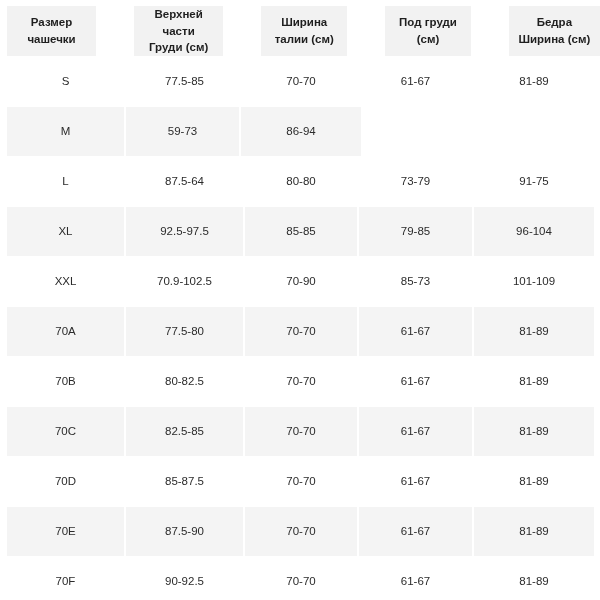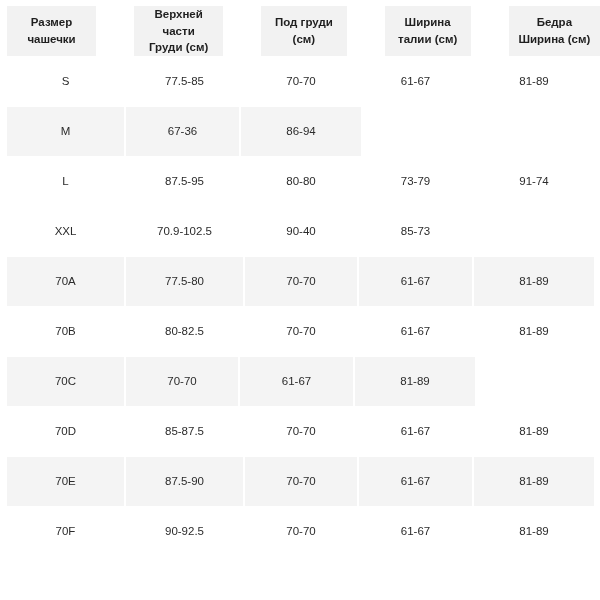--- a/index.html
+++ b/index.html
@@ -67,73 +67,82 @@
 </head>
 <body>
 
 <div class="size-chart">
 
   <div class="chart-row header-row">
     <div class="chart-cell col-0">Размер
 чашечки</div>
     <div class="chart-cell col-1">Верхней части
 Груди (см)</div>
+    <div class="chart-cell col-3">Ширина талии (см)</div>
     <div class="chart-cell col-2">Под груди (см)</div>
-    <div class="chart-cell col-3">Ширина талии (см)</div>
     <div class="chart-cell col-4">Бедра Ширина (см)</div>
   </div>
 
   <div class="chart-row row-shade-light">
     <div class="chart-cell col-0">S</div>
     <div class="chart-cell col-1">77.5-85</div>
     <div class="chart-cell col-2">70-70</div>
     <div class="chart-cell col-3">61-67</div>
     <div class="chart-cell col-4">81-89</div>
   </div>
 
   <div class="chart-row row-shade-gray">
     <div class="chart-cell col-0">M</div>
-    <div class="chart-cell col-3">67-36</div>
+    <div class="chart-cell col-3">59-73</div>
     <div class="chart-cell col-4">86-94</div>
   </div>
 
   <div class="chart-row row-shade-light">
     <div class="chart-cell col-0">L</div>
-    <div class="chart-cell col-1">87.5-95</div>
+    <div class="chart-cell col-1">87.5-64</div>
     <div class="chart-cell col-2">80-80</div>
     <div class="chart-cell col-3">73-79</div>
-    <div class="chart-cell col-4">91-74</div>
+    <div class="chart-cell col-4">91-75</div>
   </div>
 
+  <div class="chart-row row-shade-gray">
+    <div class="chart-cell col-0">XL</div>
+    <div class="chart-cell col-1">92.5-97.5</div>
+    <div class="chart-cell col-2">85-85</div>
+    <div class="chart-cell col-3">79-85</div>
+    <div class="chart-cell col-4">96-104</div>
+  </div>
 
   <div class="chart-row row-shade-light">
     <div class="chart-cell col-0">XXL</div>
     <div class="chart-cell col-1">70.9-102.5</div>
-    <div class="chart-cell col-2">90-40</div>
+    <div class="chart-cell col-2">70-90</div>
     <div class="chart-cell col-3">85-73</div>
+    <div class="chart-cell col-4">101-109</div>
   </div>
 
   <div class="chart-row row-shade-gray">
     <div class="chart-cell col-0">70A</div>
     <div class="chart-cell col-1">77.5-80</div>
     <div class="chart-cell col-2">70-70</div>
     <div class="chart-cell col-3">61-67</div>
     <div class="chart-cell col-4">81-89</div>
   </div>
 
   <div class="chart-row row-shade-light">
     <div class="chart-cell col-0">70B</div>
     <div class="chart-cell col-1">80-82.5</div>
     <div class="chart-cell col-2">70-70</div>
     <div class="chart-cell col-3">61-67</div>
     <div class="chart-cell col-4">81-89</div>
   </div>
 
   <div class="chart-row row-shade-gray">
     <div class="chart-cell col-0">70C</div>
+    <div class="chart-cell col-1">82.5-85</div>
     <div class="chart-cell col-2">70-70</div>
     <div class="chart-cell col-3">61-67</div>
     <div class="chart-cell col-4">81-89</div>
   </div>
 
   <div class="chart-row row-shade-light">
     <div class="chart-cell col-0">70D</div>
     <div class="chart-cell col-1">85-87.5</div>
     <div class="chart-cell col-2">70-70</div>
     <div class="chart-cell col-3">61-67</div>

